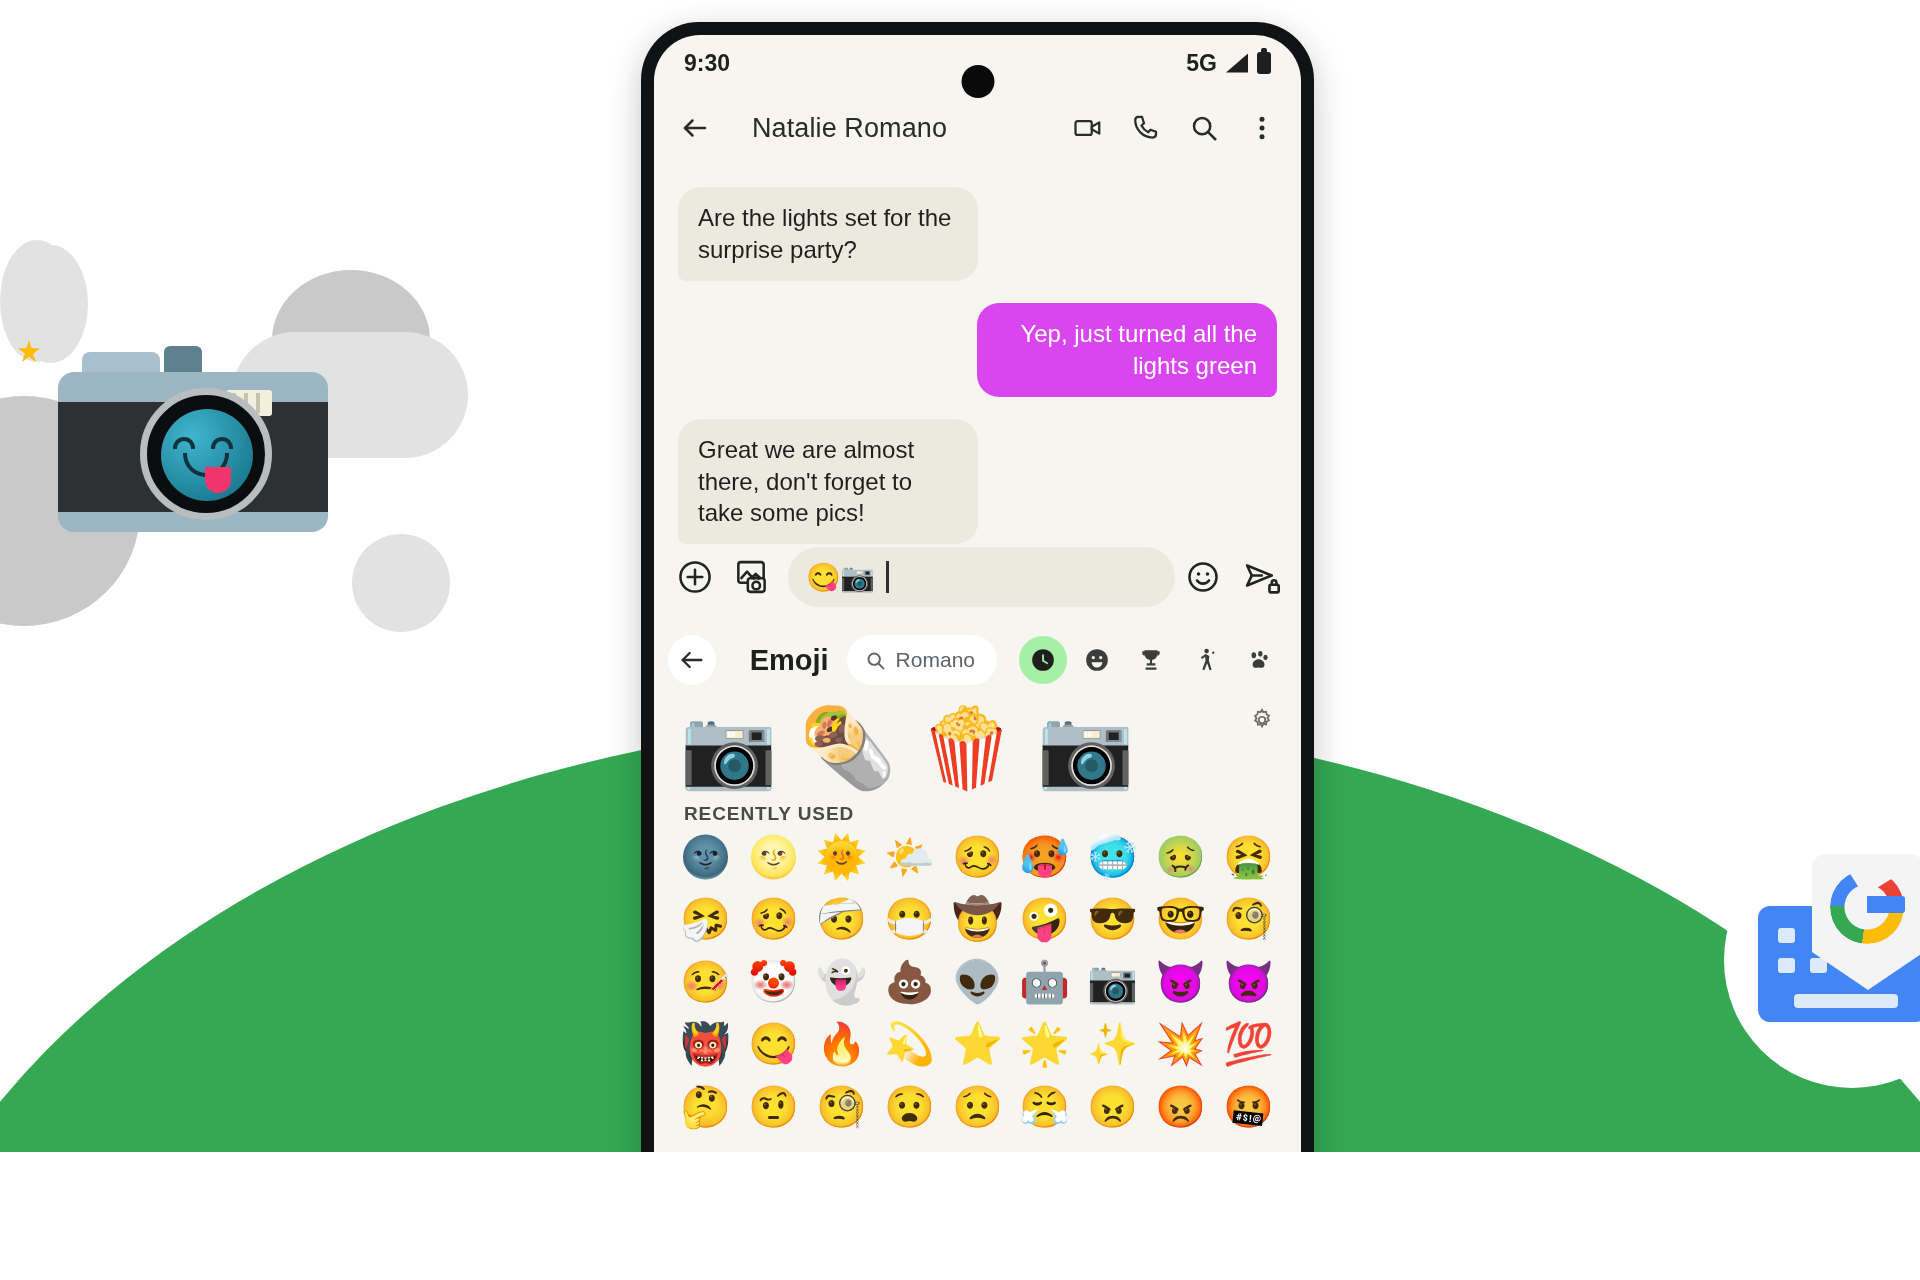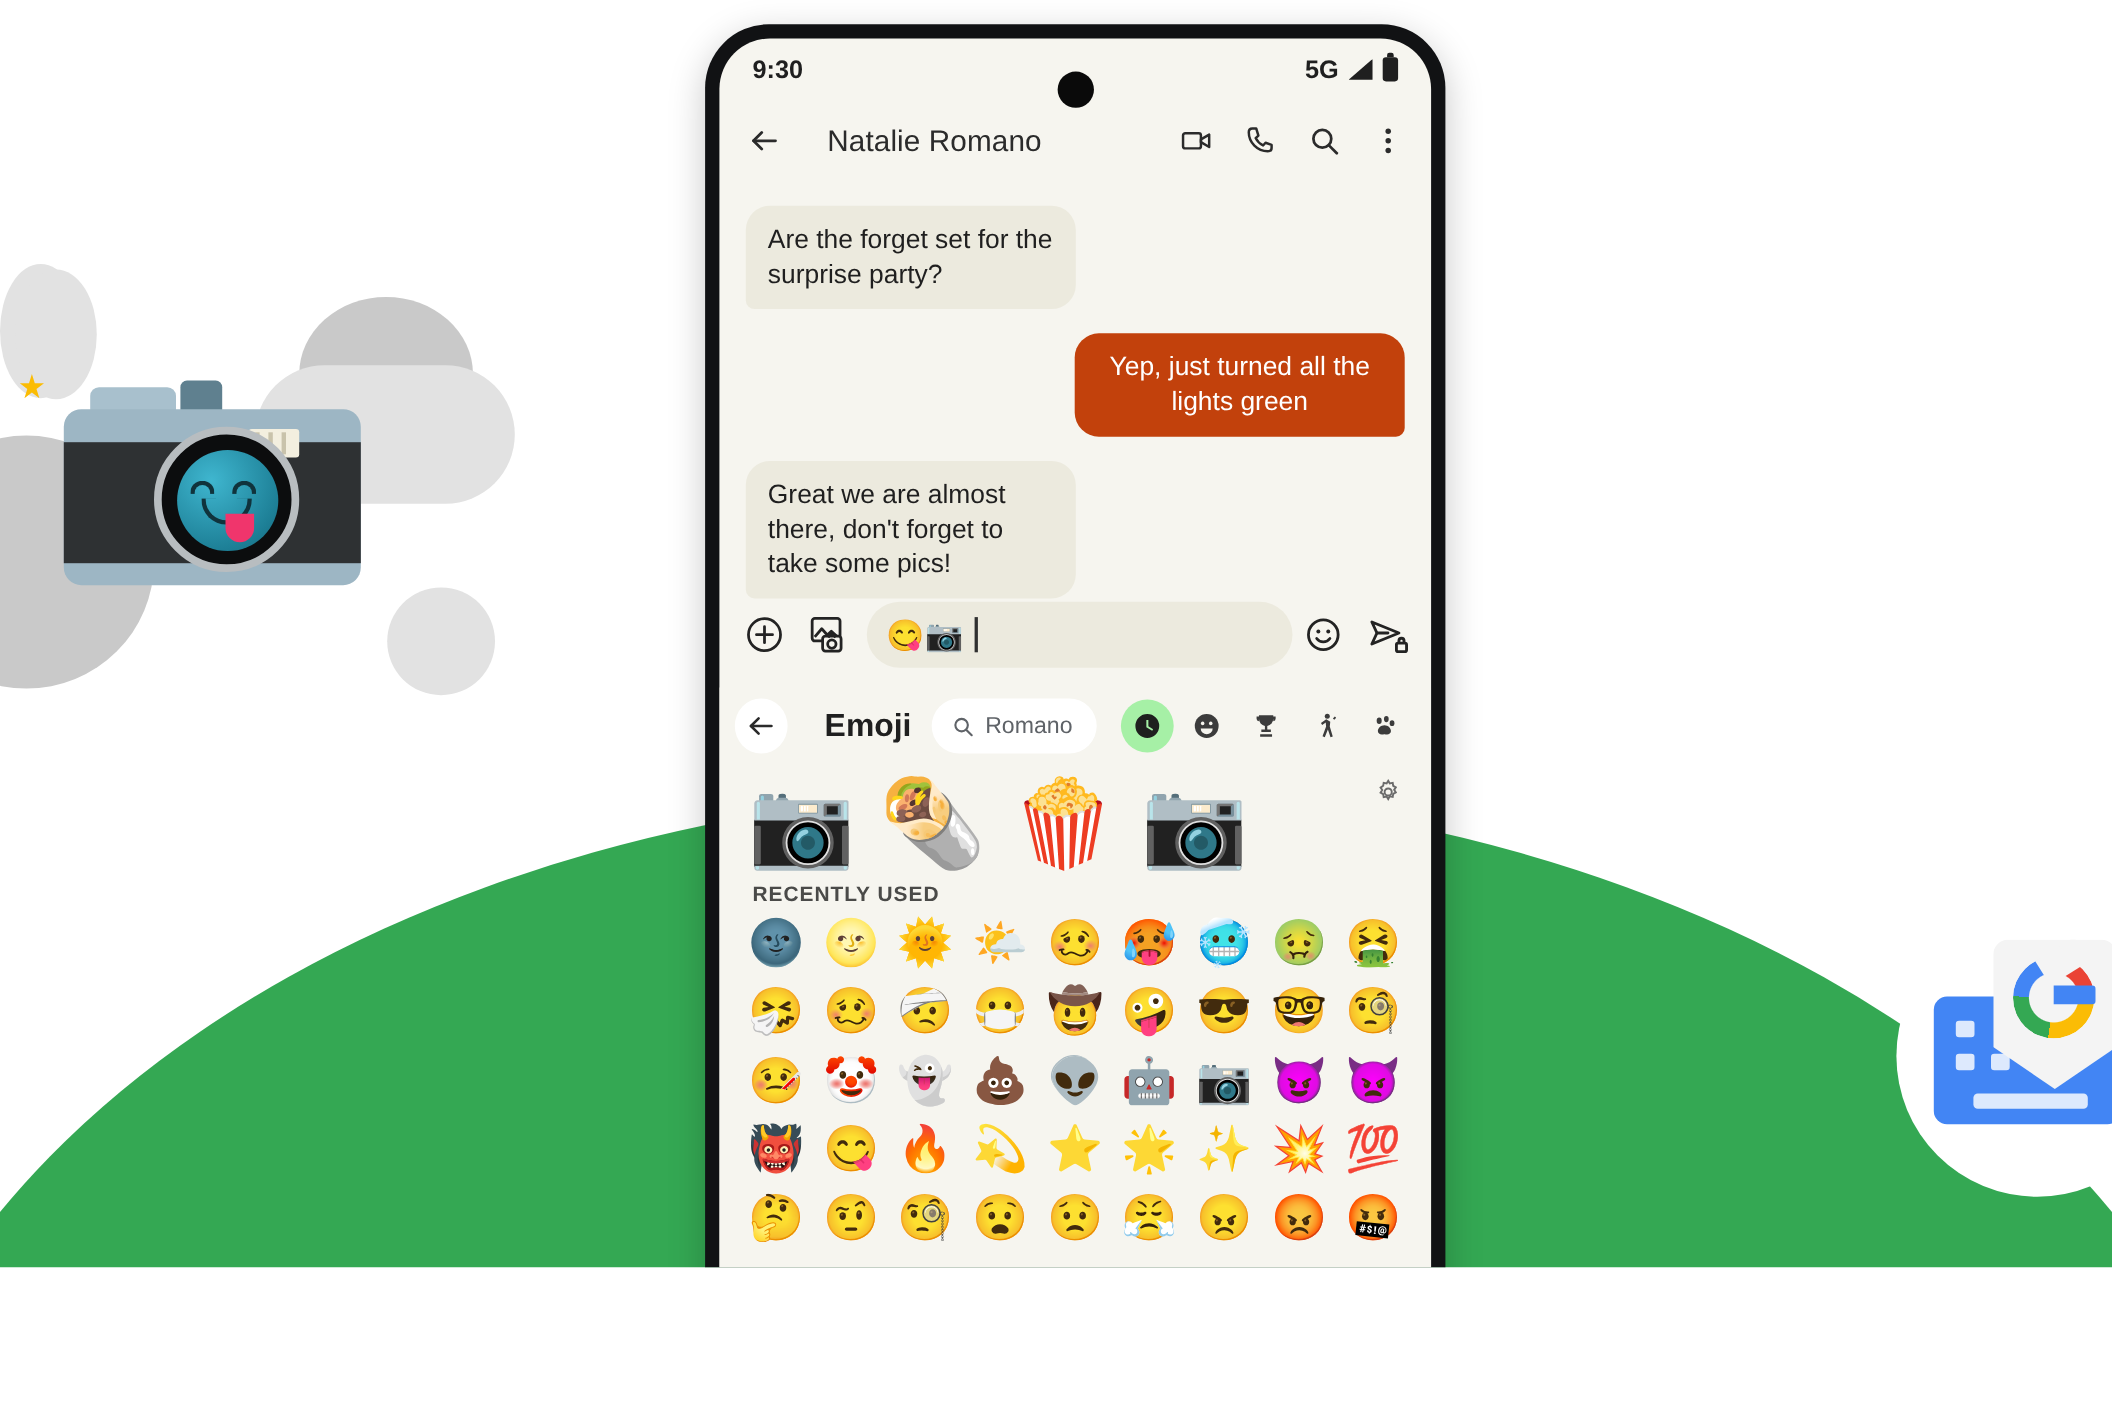--- a/index.html
+++ b/index.html
@@ -249,21 +249,21 @@
   .row.out { justify-content: flex-end; }
   .bubble {
     max-width: 300px;
     padding: 15px 20px;
     border-radius: 22px;
     font-size: 24px;
     line-height: 1.33;
     color: #1f1f1f;
   }
   .bubble.in  { background: #eceade; border-bottom-left-radius: 8px; }
-  .bubble.out { background: #c2410c; color: #fff; text-align: center; border-bottom-right-radius: 8px; }
+  .bubble.out { background: #d946ef; color: #fff; text-align: right; border-bottom-right-radius: 8px; }
 
   
   .compose {
     position: absolute; left: 0; right: 0; top: 500px;
     display: flex; align-items: center;
     gap: 18px;
     padding: 12px 20px 16px 22px;
   }
   .compose-field {
     flex: 1;
@@ -440,21 +440,21 @@
                 <circle cx="12" cy="5" r="2"></circle>
                 <circle cx="12" cy="12" r="2"></circle>
                 <circle cx="12" cy="19" r="2"></circle>
               </svg>
           </span>
         </span>
       </div>
 
       <div class="conv">
         <div class="row in">
-          <div class="bubble in">Are the forget set for the surprise party?</div>
+          <div class="bubble in">Are the lights set for the surprise party?</div>
         </div>
         <div class="row out">
           <div class="bubble out">Yep, just turned all the lights green</div>
         </div>
         <div class="row in">
           <div class="bubble in">Great we are almost there, don't forget to take some pics!</div>
         </div>
       </div>
 
       <div class="compose">

